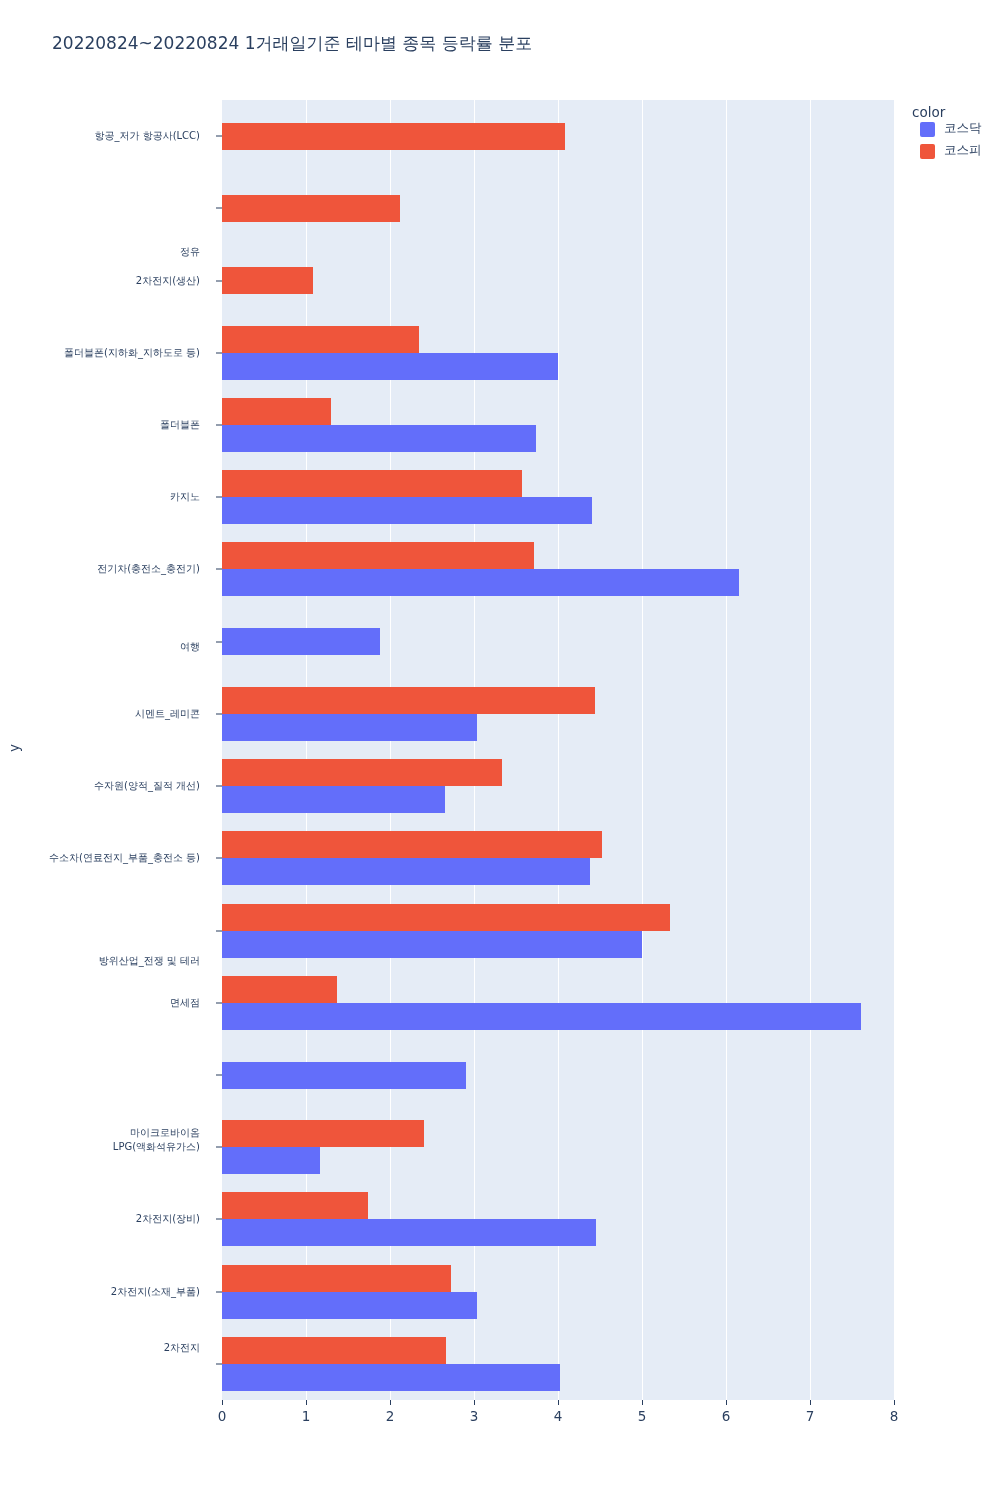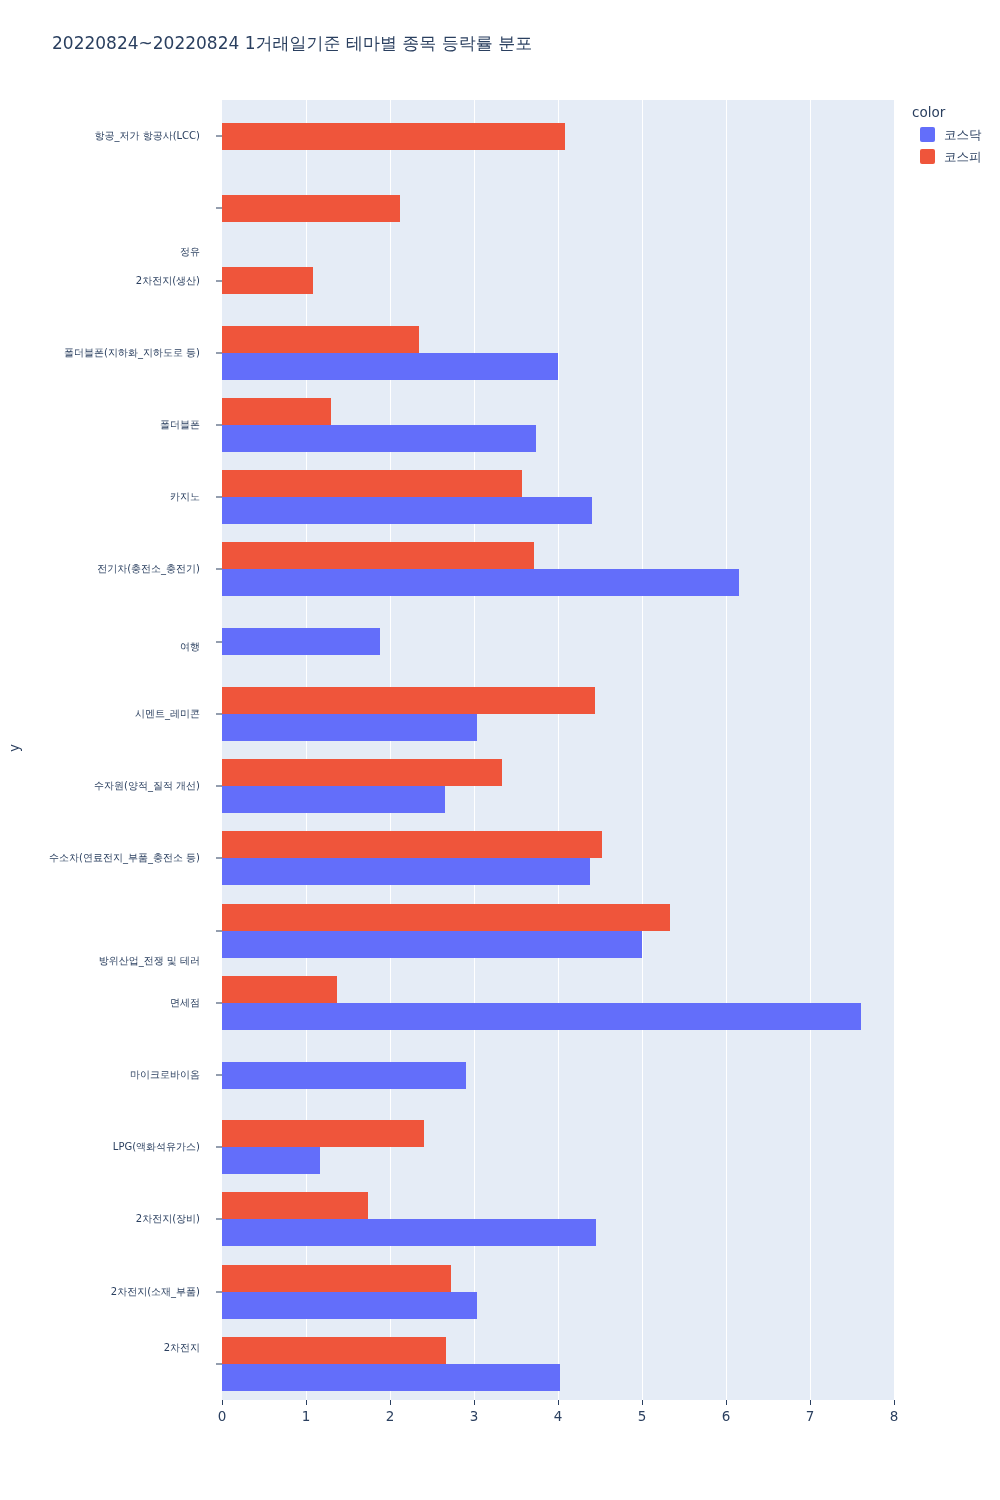--- a/index.html
+++ b/index.html
@@ -103,25 +103,24 @@
   }
   
   #legend {
     position: absolute;
     left: 912px; top: 104px;
     width: 86px;
   }
   #legend-title {
     font-size: 13.5px;
     color: #2a3f5f;
-    margin-bottom: 7px;
   }
   .legend-item {
     display: flex;
-    align-items: flex-start;
+    align-items: flex-end;
     margin-left: 8px;
     margin-bottom: 5px;
   }
   .legend-swatch {
     width: 15px; height: 15px;
     border-radius: 2px;
     margin-right: 9px;
     flex: none;
   }
   .legend-label {
@@ -146,21 +145,21 @@
       <div class="ylabel" style="top: 252.778px;">폴더블폰(지하화_지하도로 등)</div>
       <div class="ylabel" style="top: 325px;">폴더블폰</div>
       <div class="ylabel" style="top: 397.222px;">카지노</div>
       <div class="ylabel" style="top: 469.444px;">전기차(충전소_충전기)</div>
       <div class="ylabel" style="top: 547px;">여행</div>
       <div class="ylabel" style="top: 613.889px;">시멘트_레미콘</div>
       <div class="ylabel" style="top: 686.111px;">수자원(양적_질적 개선)</div>
       <div class="ylabel" style="top: 758.333px;">수소차(연료전지_부품_충전소 등)</div>
       <div class="ylabel" style="top: 830.556px; margin-top: 30px;">방위산업_전쟁 및 테러</div>
       <div class="ylabel" style="top: 902.778px;">면세점</div>
-      <div class="ylabel" style="top: 975px;">마이크로바이옴</div>
+      <div class="ylabel" style="top: 1033px;">마이크로바이옴</div>
       <div class="ylabel" style="top: 1047.22px;">LPG(액화석유가스)</div>
       <div class="ylabel" style="top: 1119.44px;">2차전지(장비)</div>
       <div class="ylabel" style="top: 1191.67px;">2차전지(소재_부품)</div>
       <div class="ylabel" style="top: 1248px;">2차전지</div>
     </div>
 
   <div id="plot-area">
     <div id="grid-layer">
         <div class="gridline" style="left: 84px;"></div>
         <div class="gridline" style="left: 168px;"></div>

